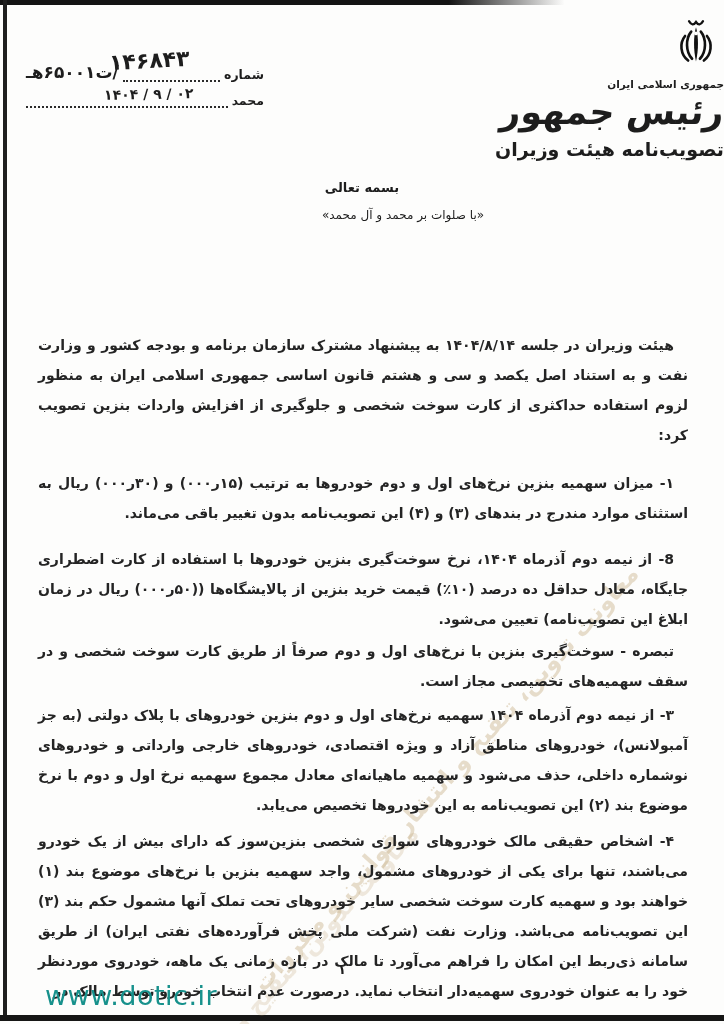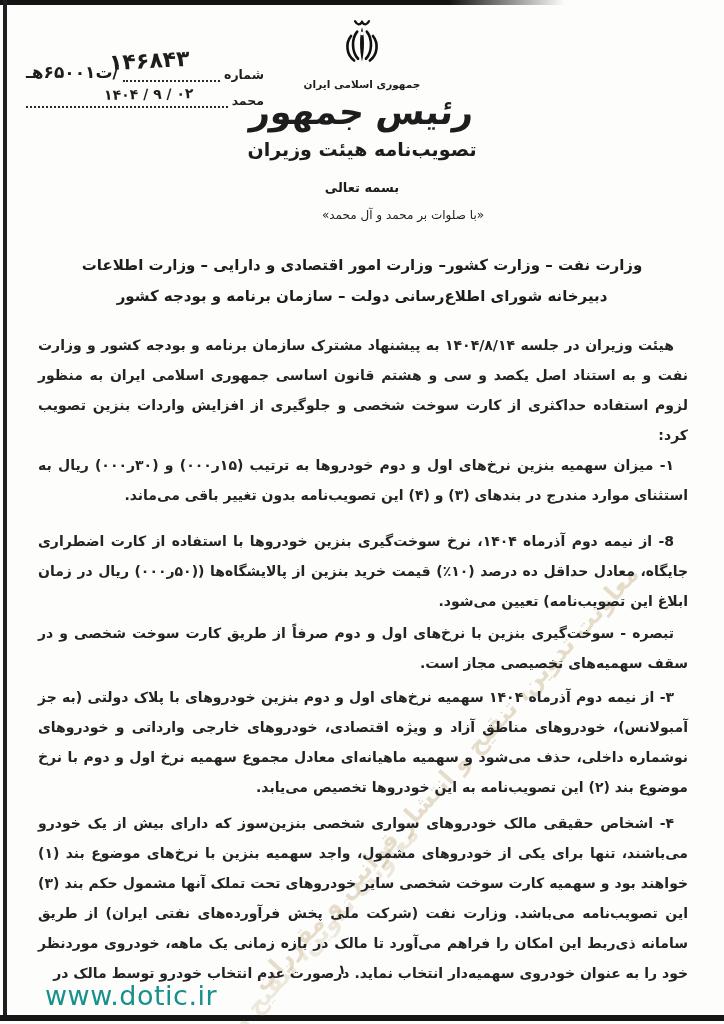--- a/index.html
+++ b/index.html
@@ -8,21 +8,21 @@
     background:#fdfdfc; overflow:hidden; direction:rtl;
     font-family:"DejaVu Sans", sans-serif; color:#1d1d1d;
   }
   
   .border-top{position:absolute;top:0;left:0;width:100%;height:5px;
     background:linear-gradient(to right,#141414 0%,#141414 62%,rgba(20,20,20,0) 78%);}
   .border-left{position:absolute;top:0;left:3px;width:4px;height:1016px;background:#1f1f1f;}
   .border-bottom{position:absolute;bottom:3px;left:0;width:100%;height:6px;background:#161616;}
 
   
-  .head-center{position:absolute;top:14px;left:0;width:100%;text-align:center;direction:rtl;}
+  .head-center{position:absolute;top:14px;left:0;width:100%;direction:rtl;}
   .emblem{width:56px;height:58px;display:inline-block;}
   .republic{font-size:10.5px;font-weight:bold;margin-top:2px;letter-spacing:0;}
   .office{font-size:35px;font-weight:bold;line-height:44px;transform:skewX(-6deg);}
   .doctype{font-size:19px;font-weight:bold;margin-top:4px;}
 
   
   .refblock{position:absolute;top:56px;left:26px;width:238px;font-size:12.5px;direction:rtl;}
   .refrow{display:flex;align-items:flex-end;gap:4px;height:26px;position:relative;}
   .reflabel{font-weight:bold;white-space:nowrap;}
   .dots{flex:1;border-bottom:2px dotted #2a2a2a;height:14px;position:relative;}
@@ -39,21 +39,21 @@
     font-size:12px;font-weight:normal;margin-left:41px;}
 
   
   .recipients{position:absolute;top:250px;left:0;width:100%;text-align:center;
     font-weight:bold;font-size:15px;line-height:31px;}
 
   
   .body{position:absolute;top:330px;right:36px;width:650px;font-size:14px;
     line-height:30px;text-align:justify;font-weight:bold;color:#242424;z-index:2;}
   .body p{margin:0;text-indent:14px;}
-  .body p.intro{}
+  .body p.intro{margin-bottom:18px;}
   .body p.i1{margin-bottom:16px;}
   .body p.i2{margin-bottom:2px;}
   .body p.note{margin-bottom:4px;}
   .body p.i3{margin-bottom:6px;}
 
   
   .wm{position:absolute;z-index:1;font-size:24px;font-weight:bold;letter-spacing:5px;
     white-space:nowrap;transform-origin:right top;pointer-events:none;}
   .wm1{right:100px;top:560px;transform:rotate(-48deg);opacity:.34;}
   .wm2{right:320px;top:820px;transform:rotate(-48deg);opacity:.22;}
@@ -104,24 +104,20 @@
       <span class="reflabel">محمد</span>
       <span class="dots">
         <span class="handdate">۱۴۰۴ / ۹ / ۰۲</span>
       </span>
     </div>
   </div>
 
   <div class="bismillah">بسمه تعالی</div>
   <div class="salutation">«با صلوات بر محمد و آل محمد»</div>
 
-  <div class="recipients">
-    <div>وزارت نفت – وزارت کشور– وزارت امور اقتصادی و دارایی – وزارت اطلاعات</div>
-    <div>دبیرخانه شورای اطلاع‌رسانی دولت – سازمان برنامه و بودجه کشور</div>
-  </div>
 
   <div class="body">
     <p class="intro">هیئت وزیران در جلسه ۱۴۰۴/۸/۱۴ به پیشنهاد مشترک سازمان برنامه و بودجه کشور و وزارت نفت و به استناد اصل یکصد و سی و هشتم قانون اساسی جمهوری اسلامی ایران به منظور لزوم استفاده حداکثری از کارت سوخت شخصی و جلوگیری از افزایش واردات بنزین تصویب کرد:</p>
     <p class="i1">۱- میزان سهمیه بنزین نرخ‌های اول و دوم خودروها به ترتیب (۱۵ر۰۰۰) و (۳۰ر۰۰۰) ریال به استثنای موارد مندرج در بندهای (۳) و (۴) این تصویب‌نامه بدون تغییر باقی می‌ماند.</p>
     <p class="i2">8- از نیمه دوم آذرماه ۱۴۰۴، نرخ سوخت‌گیری بنزین خودروها با استفاده از کارت اضطراری جایگاه، معادل حداقل ده درصد (۱۰٪) قیمت خرید بنزین از پالایشگاه‌ها ((۵۰ر۰۰۰) ریال در زمان ابلاغ این تصویب‌نامه) تعیین می‌شود.</p>
     <p class="note">تبصره - سوخت‌گیری بنزین با نرخ‌های اول و دوم صرفاً از طریق کارت سوخت شخصی و در سقف سهمیه‌های تخصیصی مجاز است.</p>
     <p class="i3">۳- از نیمه دوم آذرماه ۱۴۰۴ سهمیه نرخ‌های اول و دوم بنزین خودروهای با پلاک دولتی (به جز آمبولانس)، خودروهای مناطق آزاد و ویژه اقتصادی، خودروهای خارجی وارداتی و خودروهای نوشماره داخلی، حذف می‌شود و سهمیه ماهیانه‌ای معادل مجموع سهمیه نرخ اول و دوم با نرخ موضوع بند (۲) این تصویب‌نامه به این خودروها تخصیص می‌یابد.</p>
     <p class="i4">۴- اشخاص حقیقی مالک خودروهای سواری شخصی بنزین‌سوز که دارای بیش از یک خودرو می‌باشند، تنها برای یکی از خودروهای مشمول، واجد سهمیه بنزین با نرخ‌های موضوع بند (۱) خواهند بود و سهمیه کارت سوخت شخصی سایر خودروهای تحت تملک آنها مشمول حکم بند (۳) این تصویب‌نامه می‌باشد. وزارت نفت (شرکت ملی پخش فرآورده‌های نفتی ایران) از طریق سامانه ذی‌ربط این امکان را فراهم می‌آورد تا مالک در بازه زمانی یک ماهه، خودروی موردنظر خود را به عنوان خودروی سهمیه‌دار انتخاب نماید. درصورت عدم انتخاب خودرو توسط مالک در</p>
   </div>
 

